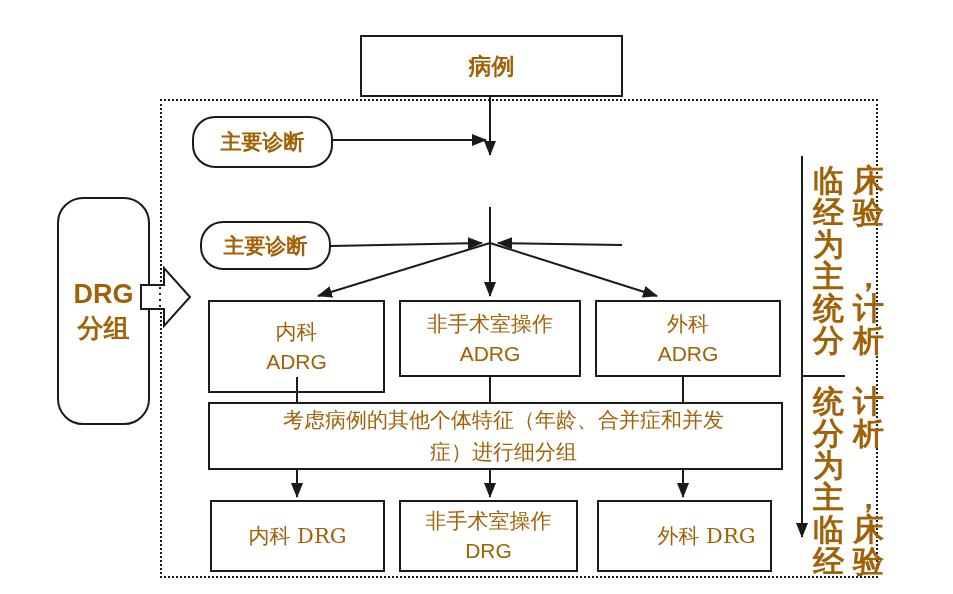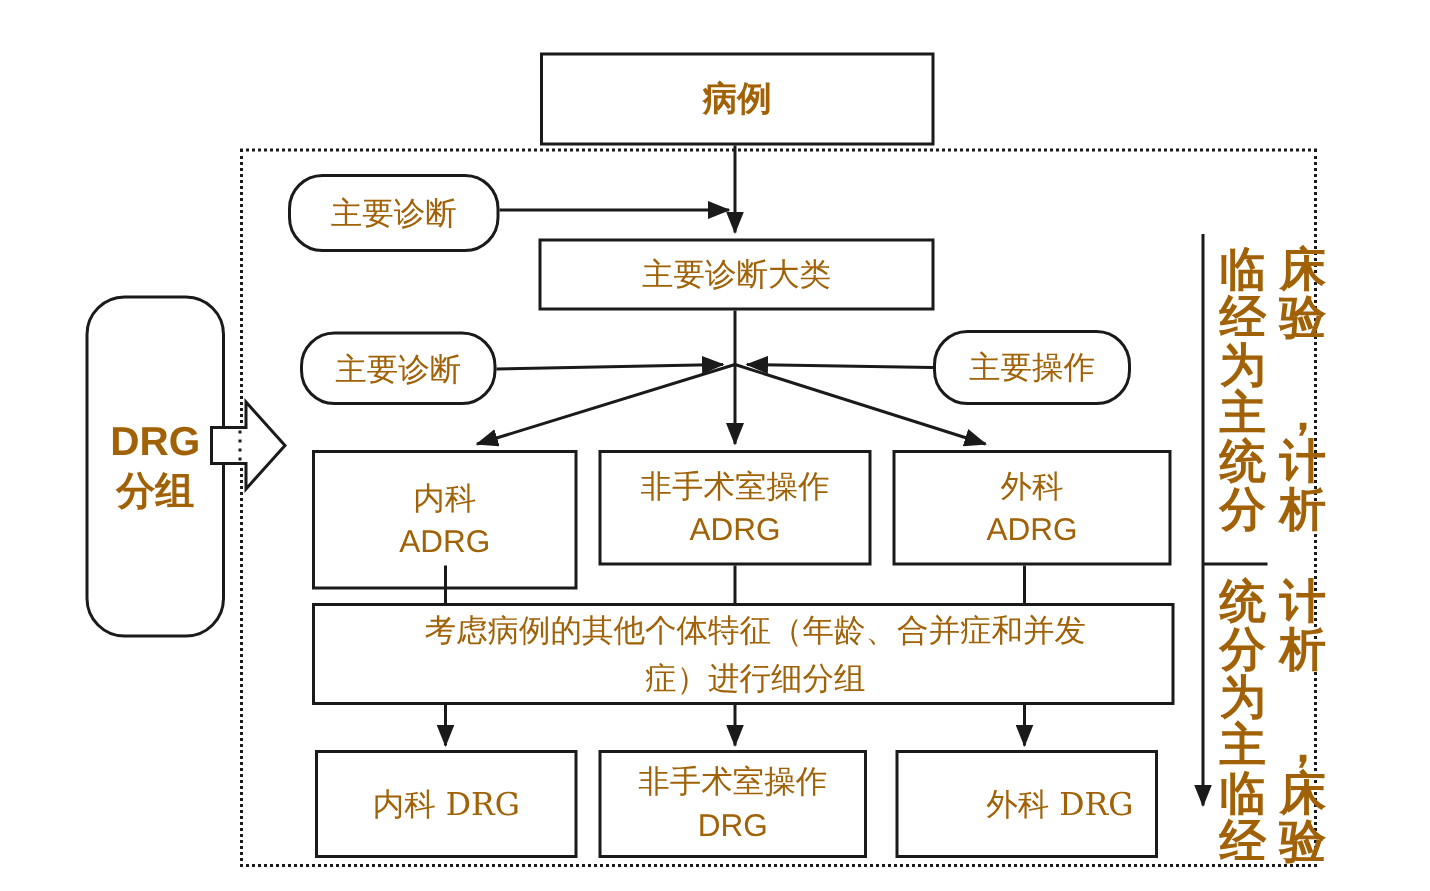--- a/index.html
+++ b/index.html
@@ -6,21 +6,21 @@
   .stage {
     position:relative; width:953px; height:594px; background:#fff;
     font-family:"DejaVu Serif","Liberation Serif",serif;
     color:#a16207; overflow:hidden;
   }
   .box {
     position:absolute; border:2px solid #1a1a1a; background:#fff;
     display:flex; flex-direction:column; align-items:center; justify-content:center;
     text-align:center; box-sizing:border-box; font-size:21px; line-height:30px;
   }
-  .rounded { border-radius:23px; }
+  .rounded { border-radius:23px;font-weight:bold; }
   .dotted-frame {
     position:absolute; left:160px; top:99px; width:718px; height:479px;
     border:2px dotted #1a1a1a; box-sizing:border-box; background:transparent;
   }
   .case-box { left:360px; top:35px; width:263px; height:62px; font-weight:700; font-size:23px; }
   .mdc-box  { left:359px; top:159px; width:264px; height:48px; }
   .pd1-box  { left:192px; top:116px; width:141px; height:52px; }
   .pd2-box  { left:200px; top:221px; width:131px; height:49px; }
   .op-box   { left:622px; top:220px; width:132px; height:50px; }
   .adrg1 { left:208px; top:300px; width:177px; height:93px; }
@@ -57,29 +57,23 @@
 
   <div class="side-box">
     <div class="latin">DRG</div>
     <div>分组</div>
   </div>
 
   <div class="box rounded pd1-box">
     <div>主要诊断</div>
   </div>
 
-  <div class="box mdc-box">
-    <div>主要诊断大类</div>
-  </div>
 
   <div class="box rounded pd2-box">
     <div>主要诊断</div>
-  </div>
-  <div class="box rounded op-box">
-    <div>主要操作</div>
   </div>
 
   <div class="box adrg1">
     <div>内科</div>
     <div class="latin">ADRG</div>
   </div>
   <div class="box adrg2">
     <div>非手术室操作</div>
     <div class="latin">ADRG</div>
   </div>

